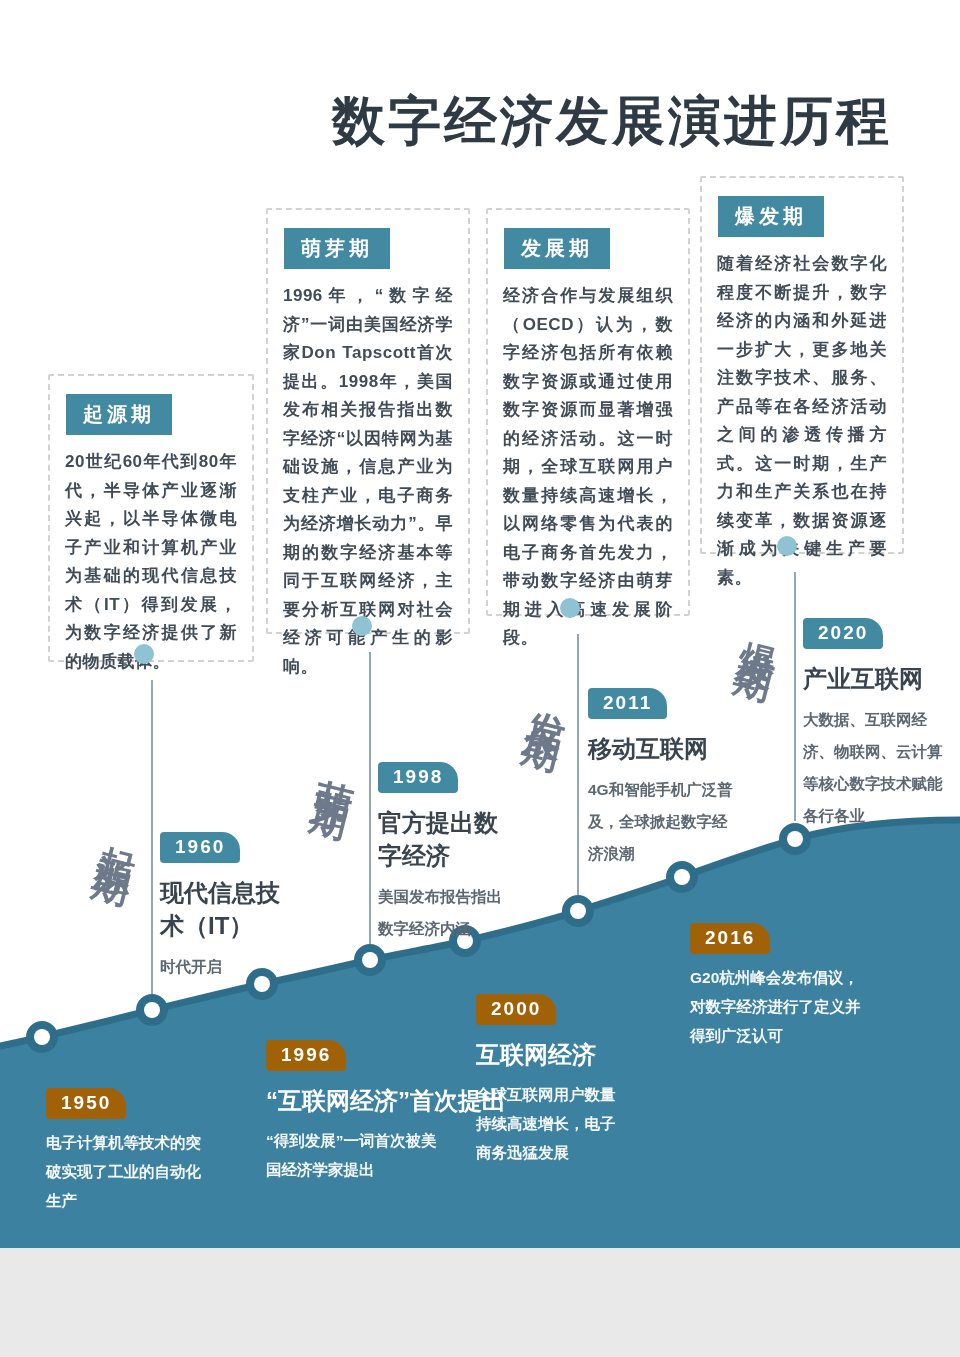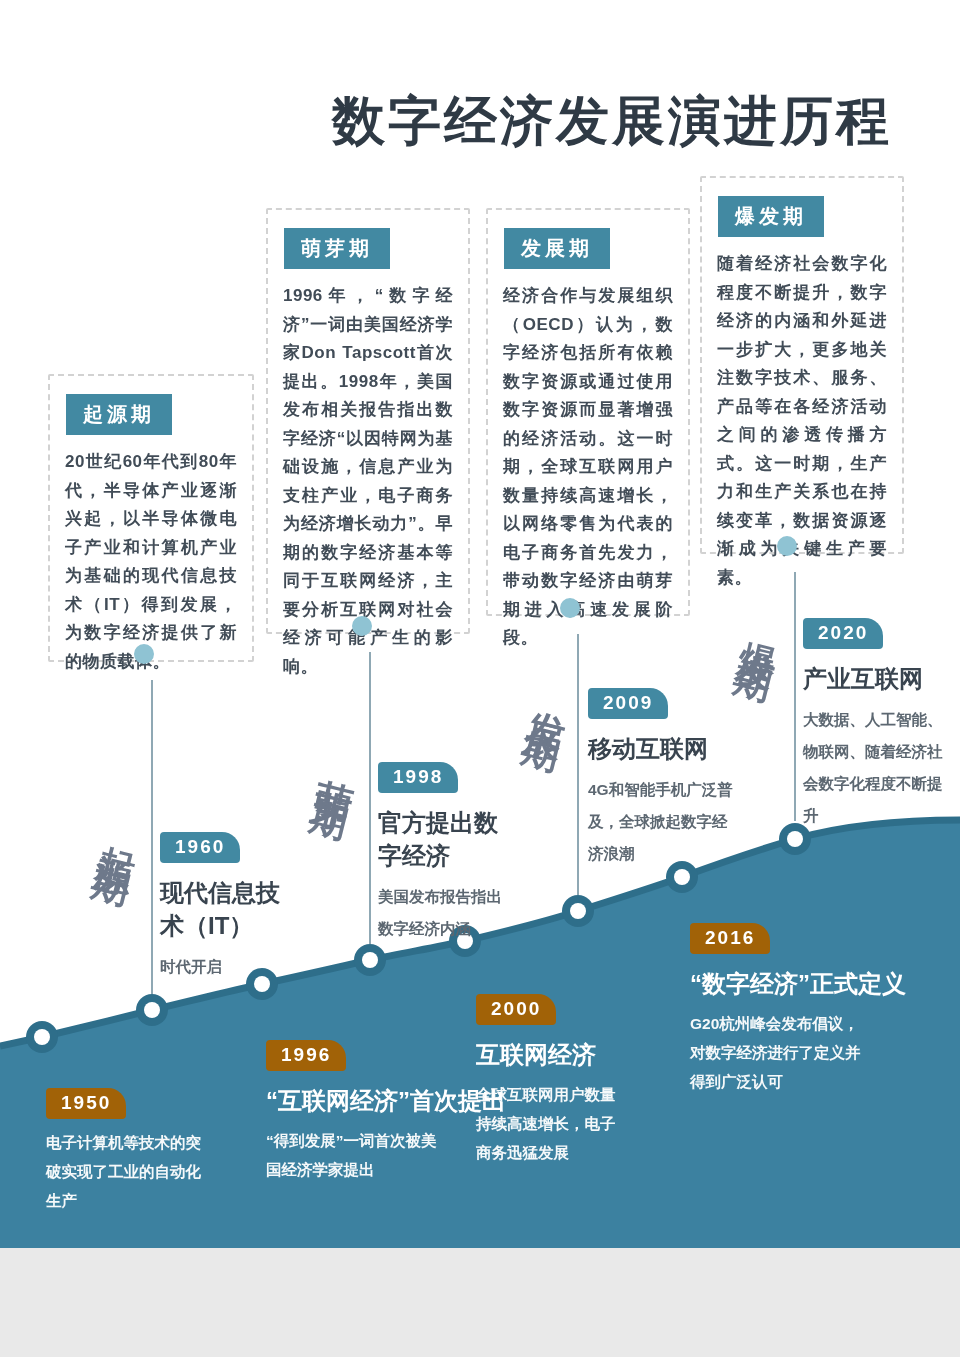--- a/index.html
+++ b/index.html
@@ -171,35 +171,34 @@
     <div class="ms-desc">美国发布报告指出数字经济内涵</div>
   </div>
 
   <div class="milestone red" style="left:476px;top:994px;width:152px">
     <div class="year-badge">2000</div>
     <div class="ms-title">互联网经济</div>
     <div class="ms-desc">全球互联网用户数量持续高速增长，电子商务迅猛发展</div>
   </div>
 
   <div class="milestone teal" style="left:588px;top:688px;width:146px">
-    <div class="year-badge">2009</div>
+    <div class="year-badge">2011</div>
     <div class="ms-title">移动互联网</div>
     <div class="ms-desc">4G和智能手机广泛普及，全球掀起数字经济浪潮</div>
   </div>
 
   <div class="milestone red" style="left:690px;top:923px;width:182px">
     <div class="year-badge">2016</div>
-    <div class="ms-title">“数字经济”正式定义</div>
     <div class="ms-desc">G20杭州峰会发布倡议，对数字经济进行了定义并得到广泛认可</div>
   </div>
 
   <div class="milestone teal" style="left:803px;top:618px;width:148px">
     <div class="year-badge">2020</div>
     <div class="ms-title">产业互联网</div>
-    <div class="ms-desc">大数据、人工智能、物联网、随着经济社会数字化程度不断提升</div>
+    <div class="ms-desc">大数据、互联网经济、物联网、云计算等核心数字技术赋能各行各业</div>
   </div>
 
   <div class="footer">
     <span>数字经济产业集群发展白皮书</span>
     <span>07</span>
   </div>
 
 </div>
 
 </body></html>

